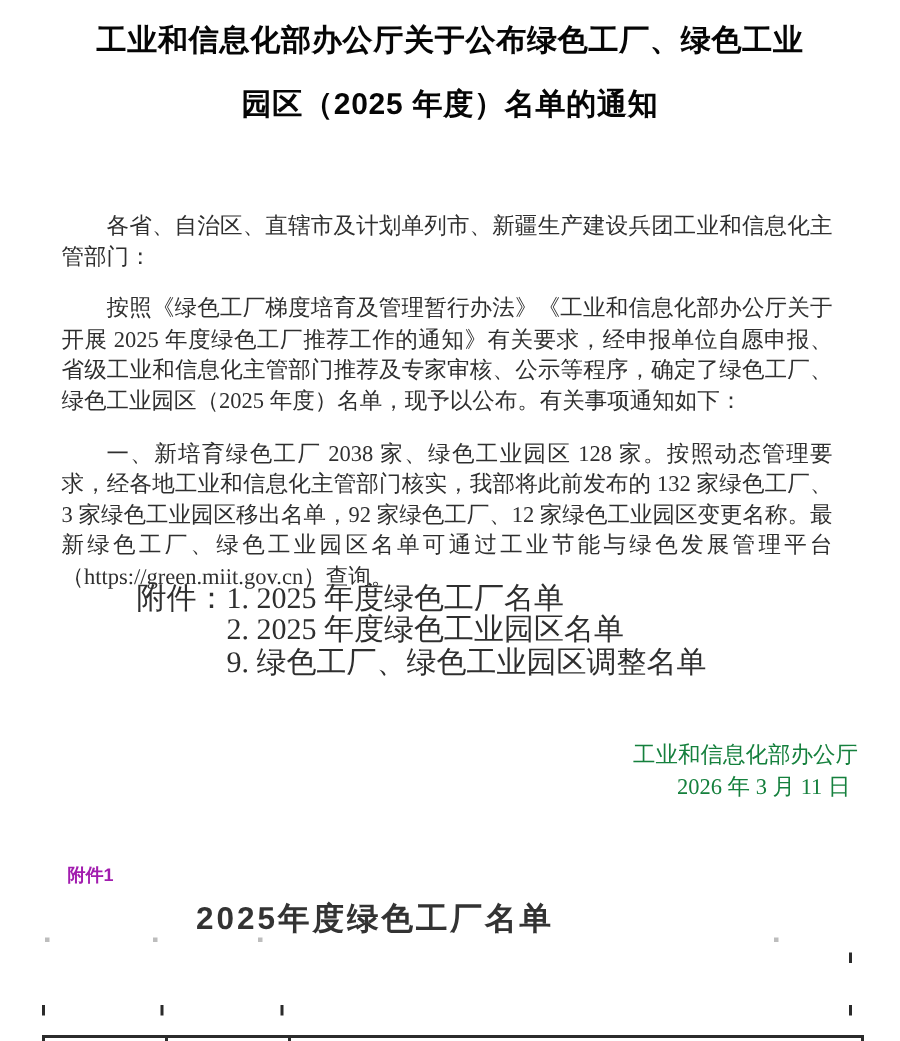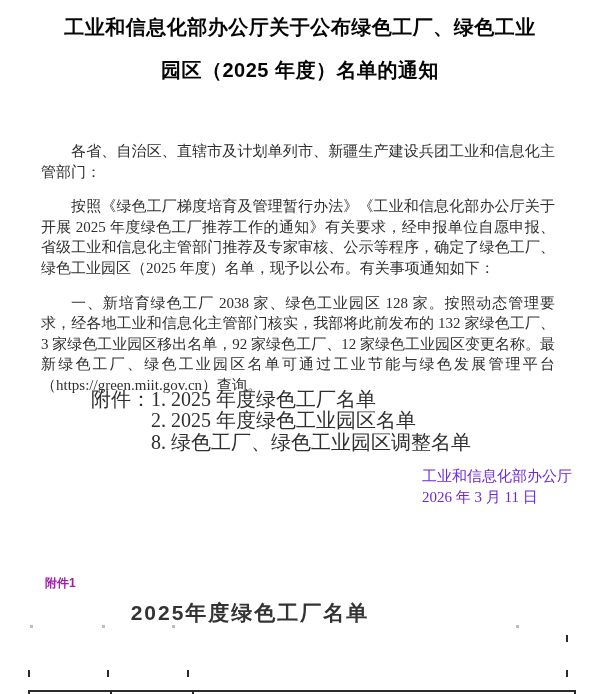--- a/index.html
+++ b/index.html
@@ -44,25 +44,26 @@
     line-height: 21.3px;
     color: #2f2f2f;
     display: flex;
     align-items: flex-start;
     margin-left: 36px;
   }
   .att-label { white-space: nowrap; }
   .att-items { }
   .signature {
     position: absolute;
-    top: 466px;
+    top: 494px;
     right: 28px;
+    text-align: right;
     font-size: 15px;
     line-height: 21px;
-    color: #6d28d9;
+    color: #15803d;
   }
   .sig-date { padding-right: 5px; }
   .appendix-label {
     position: absolute;
     top: 573px;
     left: 45px;
     font-family: "Liberation Sans", "DejaVu Sans", sans-serif;
     font-weight: bold;
     font-size: 12px;
     line-height: 20px;
@@ -132,21 +133,21 @@
     <p>各省、自治区、直辖市及计划单列市、新疆生产建设兵团工业和信息化主管部门：</p>
     <p>按照《绿色工厂梯度培育及管理暂行办法》《工业和信息化部办公厅关于开展 2025 年度绿色工厂推荐工作的通知》有关要求，经申报单位自愿申报、省级工业和信息化主管部门推荐及专家审核、公示等程序，确定了绿色工厂、绿色工业园区（2025 年度）名单，现予以公布。有关事项通知如下：</p>
     <p>一、新培育绿色工厂 2038 家、绿色工业园区 128 家。按照动态管理要求，经各地工业和信息化主管部门核实，我部将此前发布的 132 家绿色工厂、3 家绿色工业园区移出名单，92 家绿色工厂、12 家绿色工业园区变更名称。最新绿色工厂、绿色工业园区名单可通过工业节能与绿色发展管理平台（https://green.miit.gov.cn）查询。</p>
   </div>
 
   <div class="attachments">
     <span class="att-label">附件：</span>
     <span class="att-items">
       <div>1. 2025 年度绿色工厂名单</div>
       <div>2. 2025 年度绿色工业园区名单</div>
-      <div>8. 绿色工厂、绿色工业园区调整名单</div>
+      <div>9. 绿色工厂、绿色工业园区调整名单</div>
     </span>
   </div>
 
   <div class="signature">
     <div>工业和信息化部办公厅</div>
     <div class="sig-date">2026 年 3 月 11 日</div>
   </div>
 
   <div class="appendix-label">附件1</div>
 

